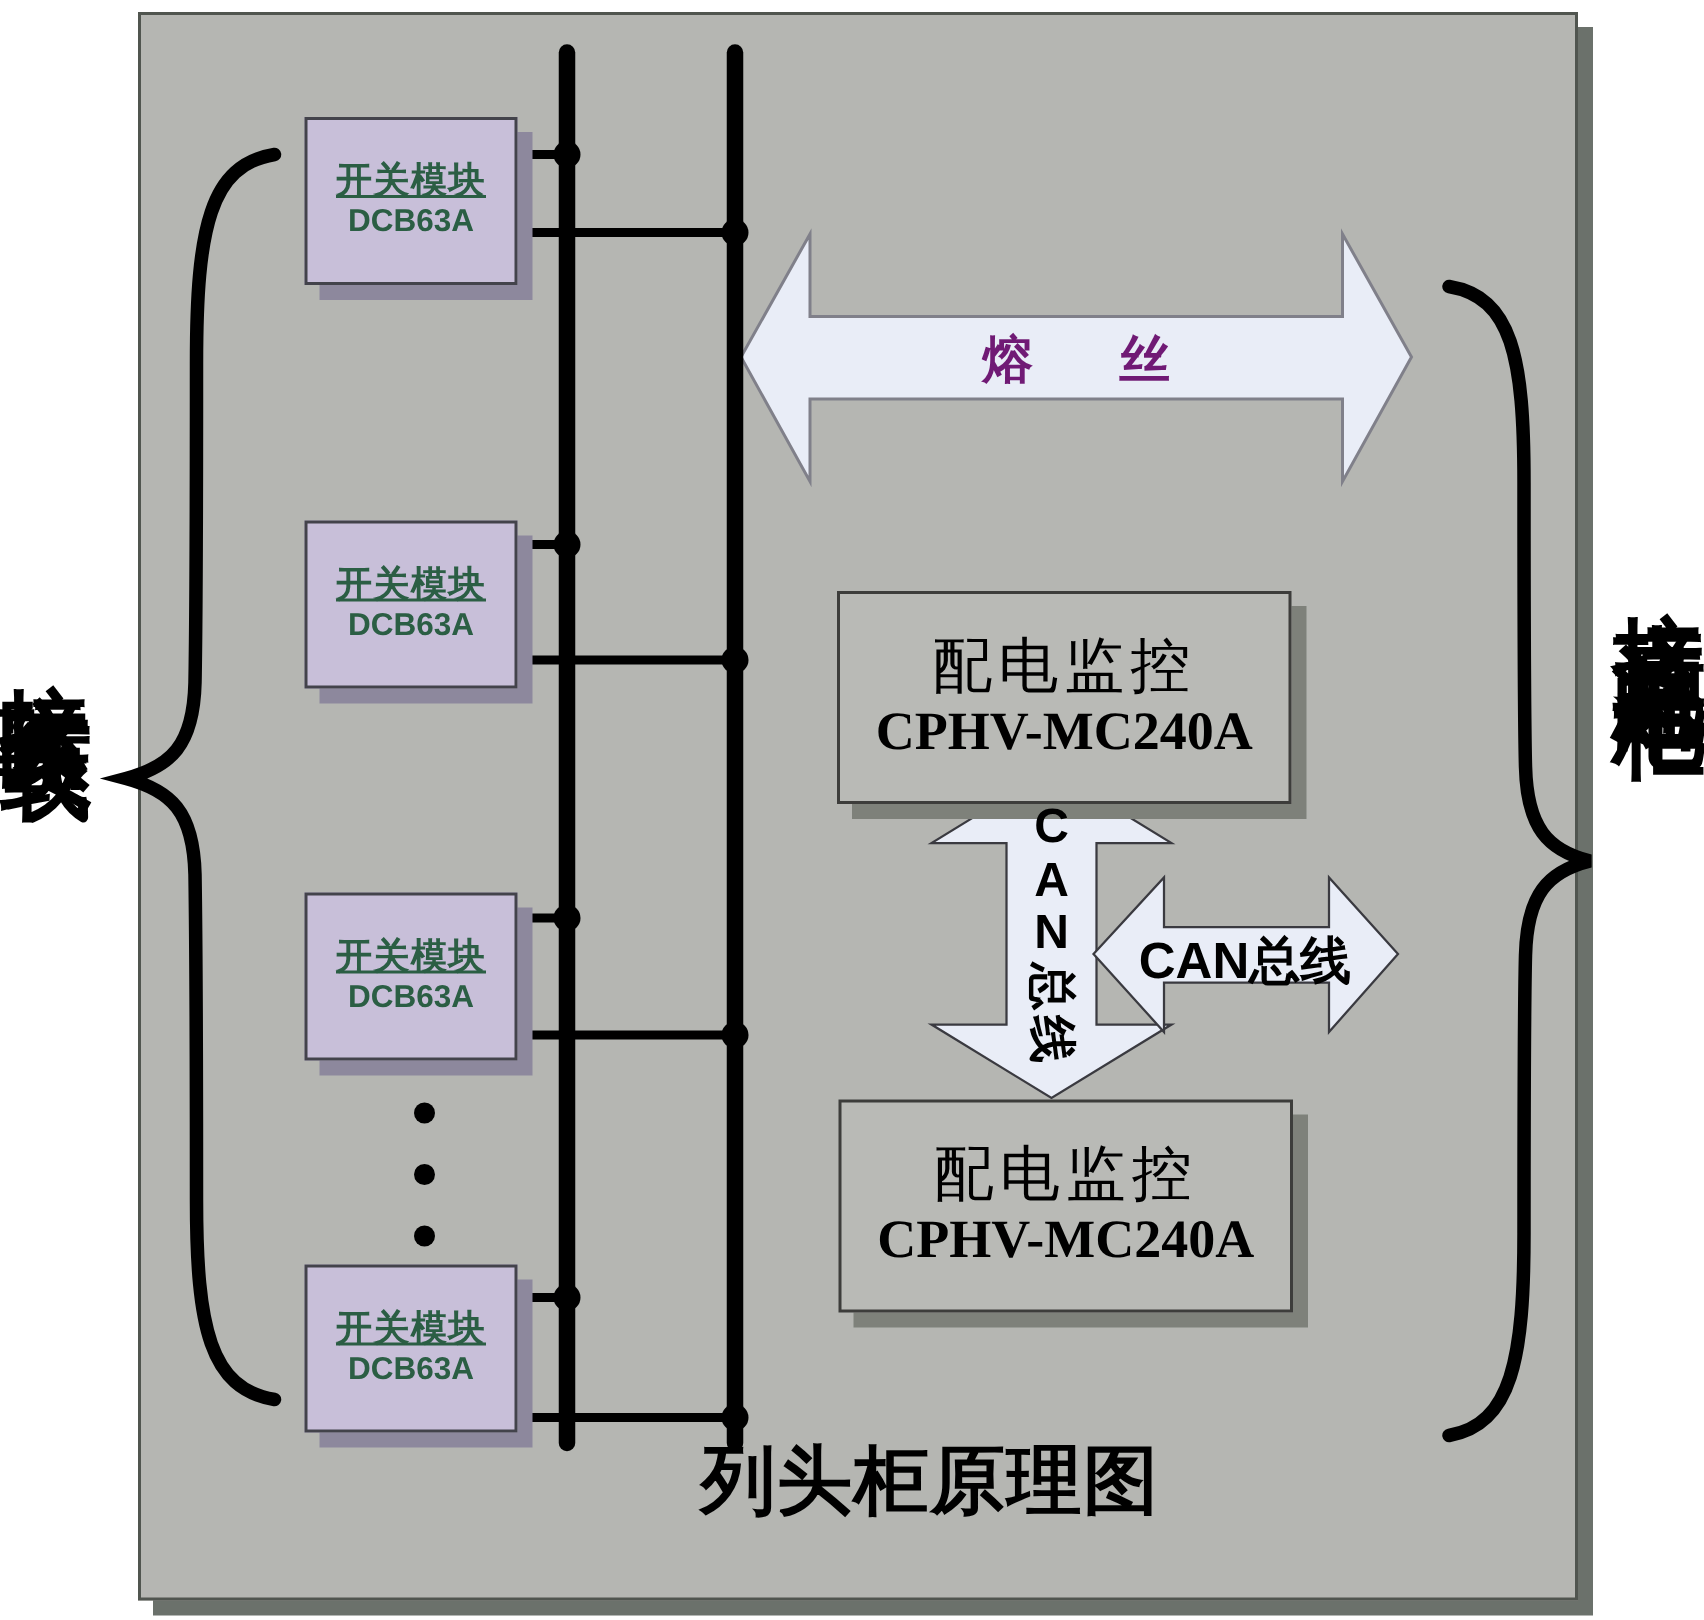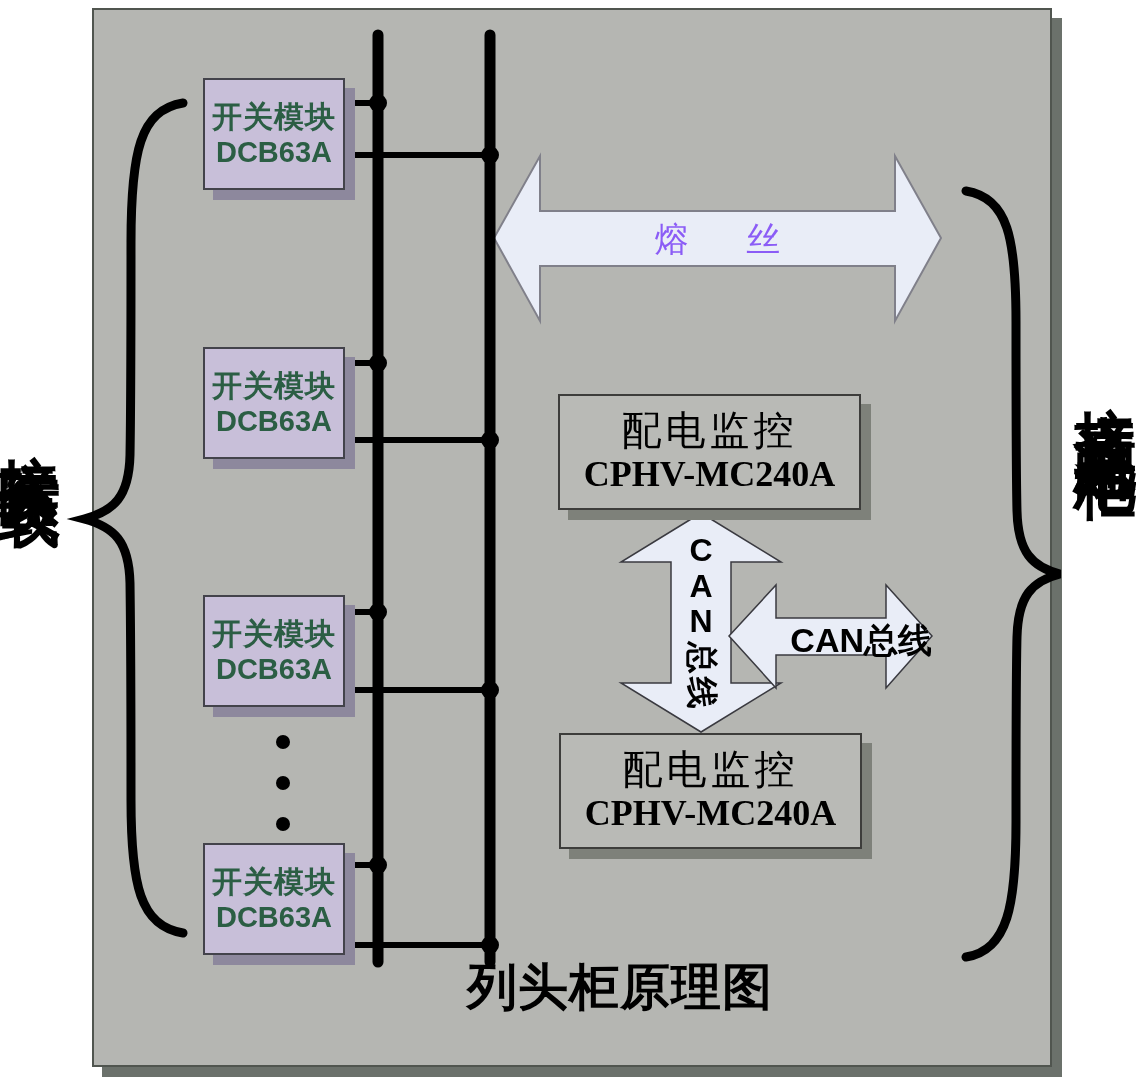--- a/index.html
+++ b/index.html
@@ -15,44 +15,44 @@
   }
   
   svg.overlay{position:absolute;left:0;top:0;width:1136px;height:1080px;}
   
   .module{
     position:absolute;width:142px;height:112px;box-sizing:border-box;
     background:#c8bfd9;border:2px solid #43434b;box-shadow:10px 10px 0 0 #8d889d;
     display:flex;flex-direction:column;align-items:center;justify-content:center;
     color:#2b5e44;font-weight:bold;text-align:center;line-height:1.18;
   }
-  .module .l1{font-size:30px;letter-spacing:1px;}
-  .module .l2{font-size:29px;}
+  .module .l1{font-size:24px;letter-spacing:1px;text-decoration:underline;}
+  .module .l2{font-size:21px;}
   .m1{left:203px;top:78px;}
   .m2{left:203px;top:347px;}
   .m3{left:203px;top:595px;}
   .m4{left:203px;top:843px;}
   
   .monitor{
-    position:absolute;width:303px;height:116px;box-sizing:border-box;
+    position:absolute;width:303px;height:142px;box-sizing:border-box;
     background:#b9bab6;border:2px solid #3d3d3b;box-shadow:10px 10px 0 0 #7e817a;
     display:flex;flex-direction:column;align-items:center;justify-content:center;
     color:#000;text-align:center;font-family:"Liberation Serif",serif;line-height:1.15;
   }
   .monitor .l1{font-size:40px;letter-spacing:4px;}
   .monitor .l2{font-size:36px;font-weight:bold;}
   .b1{left:558px;top:394px;}
   .b2{left:559px;top:733px;}
   
   .fuse-label{
     position:absolute;left:494px;top:217px;width:447px;text-align:center;
-    font-size:34px;font-weight:normal;color:#8b5cf6;word-spacing:48px;
+    font-size:34px;font-weight:bold;color:#701a75;word-spacing:48px;
   }
   .hcan-label{
-    position:absolute;left:728px;top:618px;width:204px;text-align:right;
+    position:absolute;left:728px;top:618px;width:204px;text-align:center;
     font-size:34px;font-weight:bold;color:#000;
   }
   .vcan-label{
     position:absolute;left:676px;top:534px;width:50px;
     display:flex;flex-direction:column;align-items:center;gap:2px;
     font-size:32px;font-weight:bold;color:#000;line-height:1.05;
   }
   .vcan-label .rot{transform:rotate(90deg);}
   
   .side-label{

